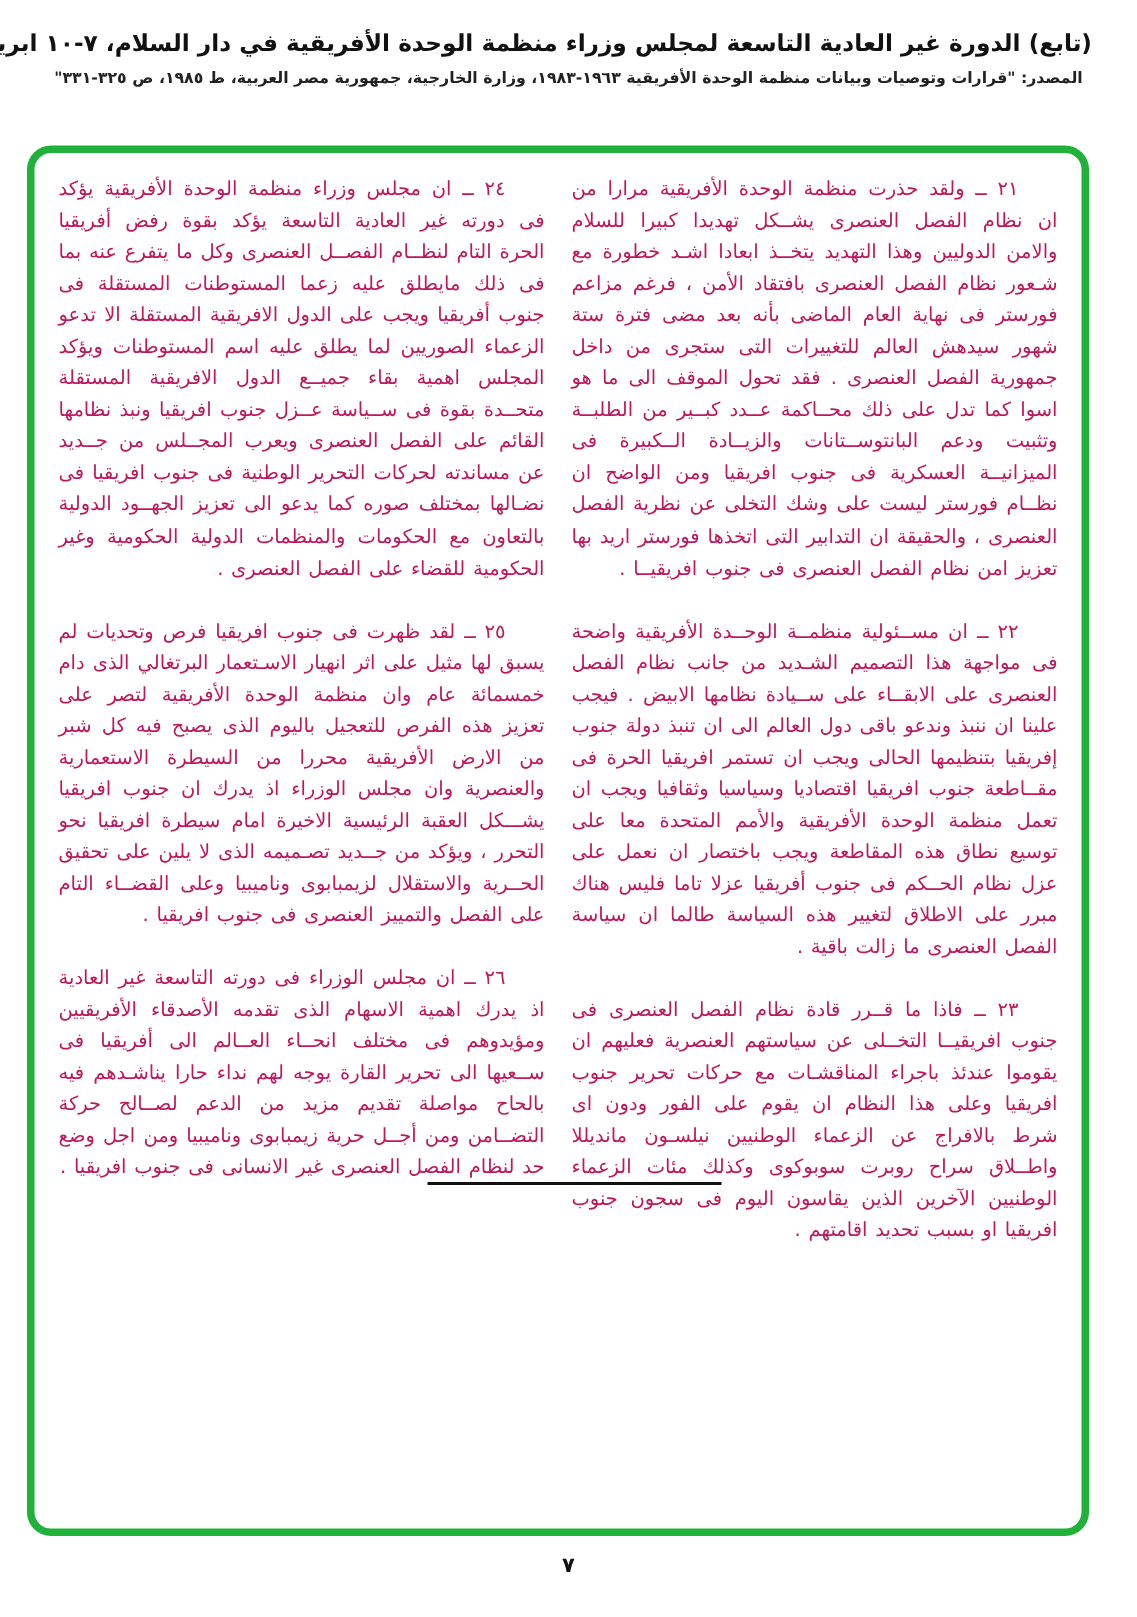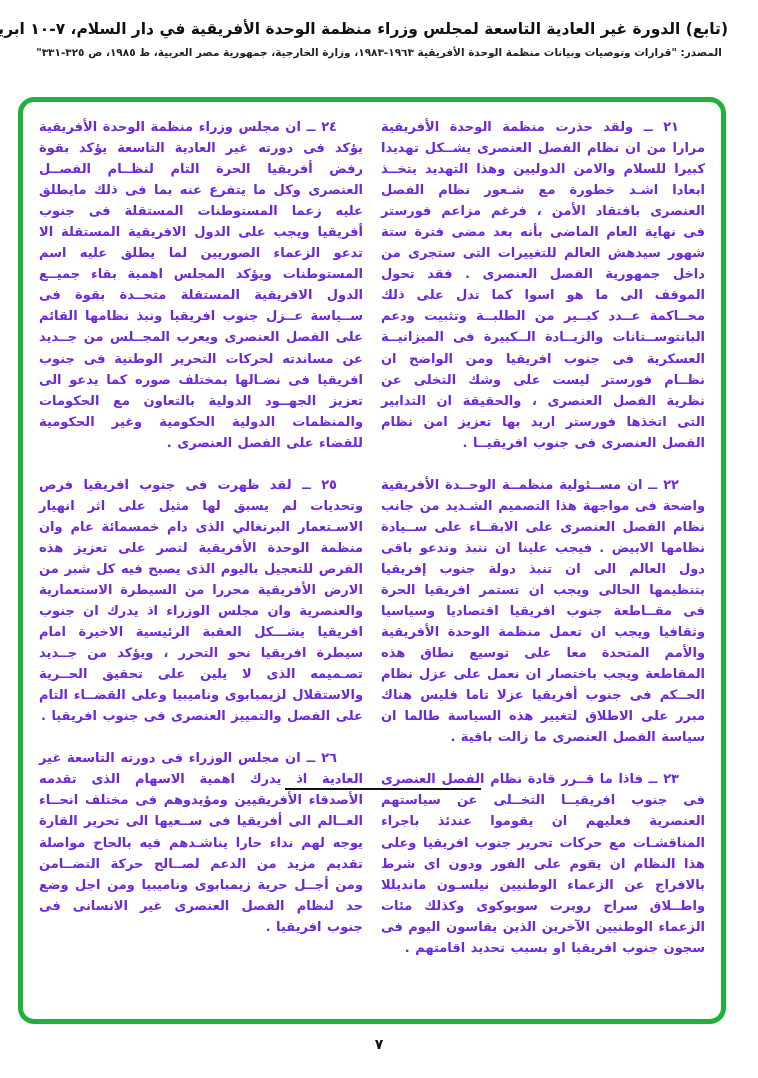--- a/index.html
+++ b/index.html
@@ -56,23 +56,23 @@
     padding: 14px 16px 0 16px;
     direction: rtl;
   }
   .col {
     width: 330px;
     direction: rtl;
   }
   .para {
     margin: 0 0 21px 0;
     font-size: 13px;
-    font-weight: bold;
+    font-weight: normal;
     line-height: 1.62;
-    color: #6d28d9;
+    color: #be185d;
     text-align: justify;
     text-indent: 26px;
     word-spacing: 1px;
   }
   .end-divider {
     position: absolute;
     top: 686px;               
     left: 262px;              
     width: 196px;
     height: 2px;

